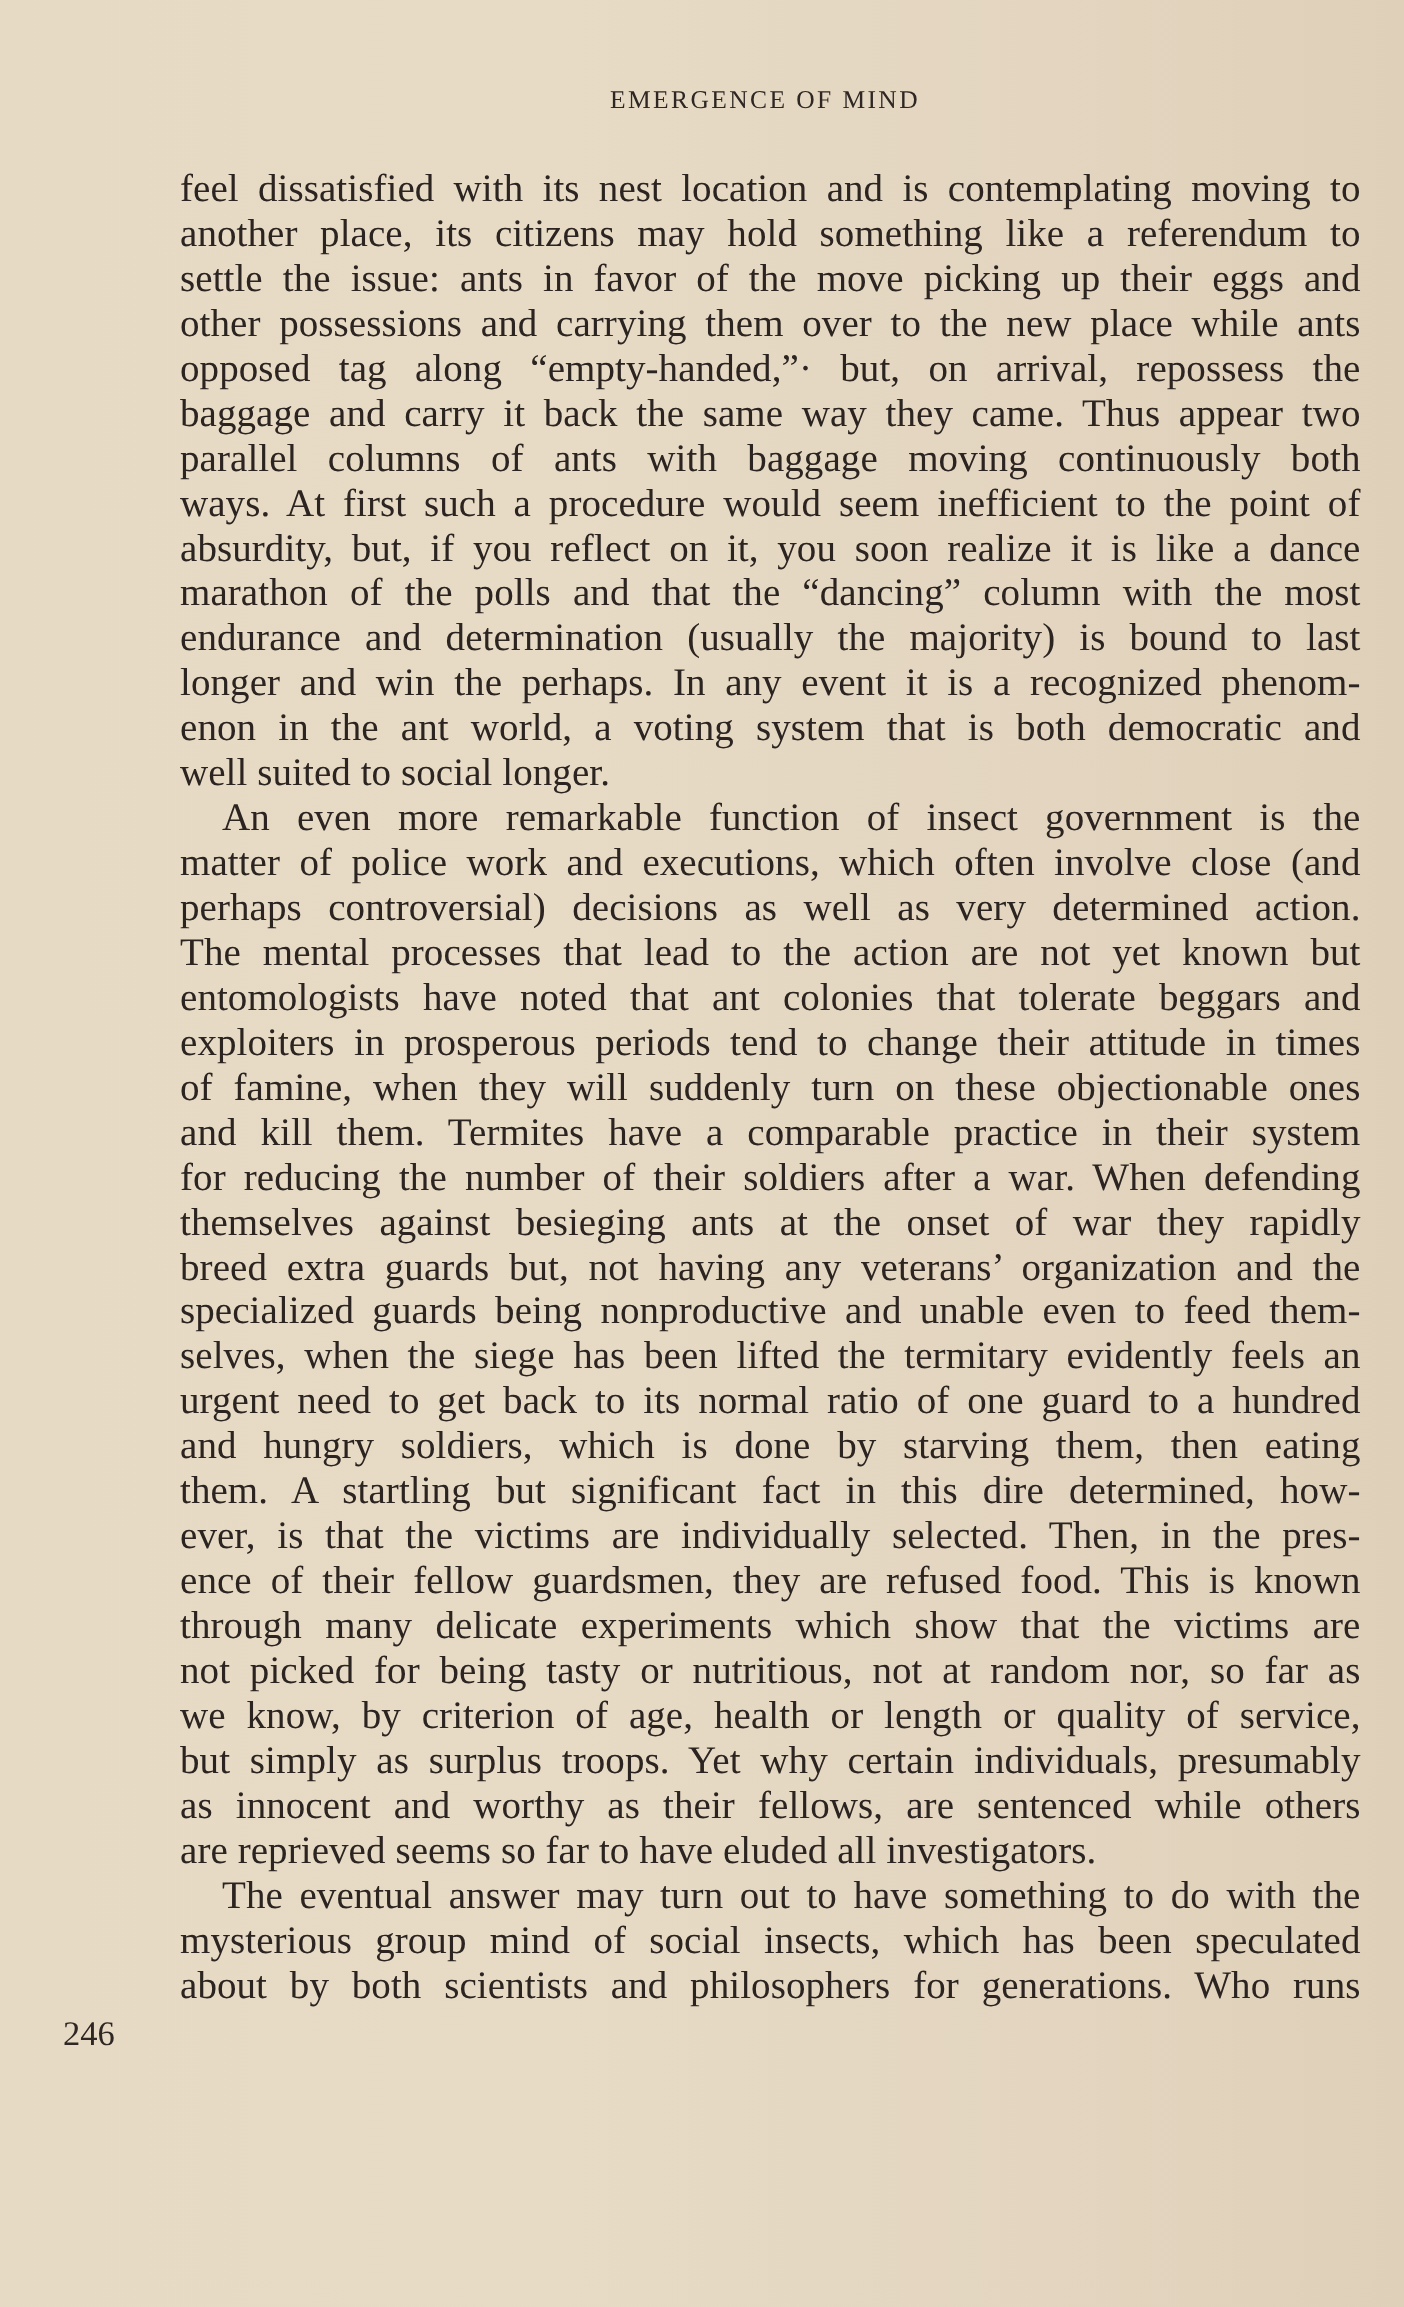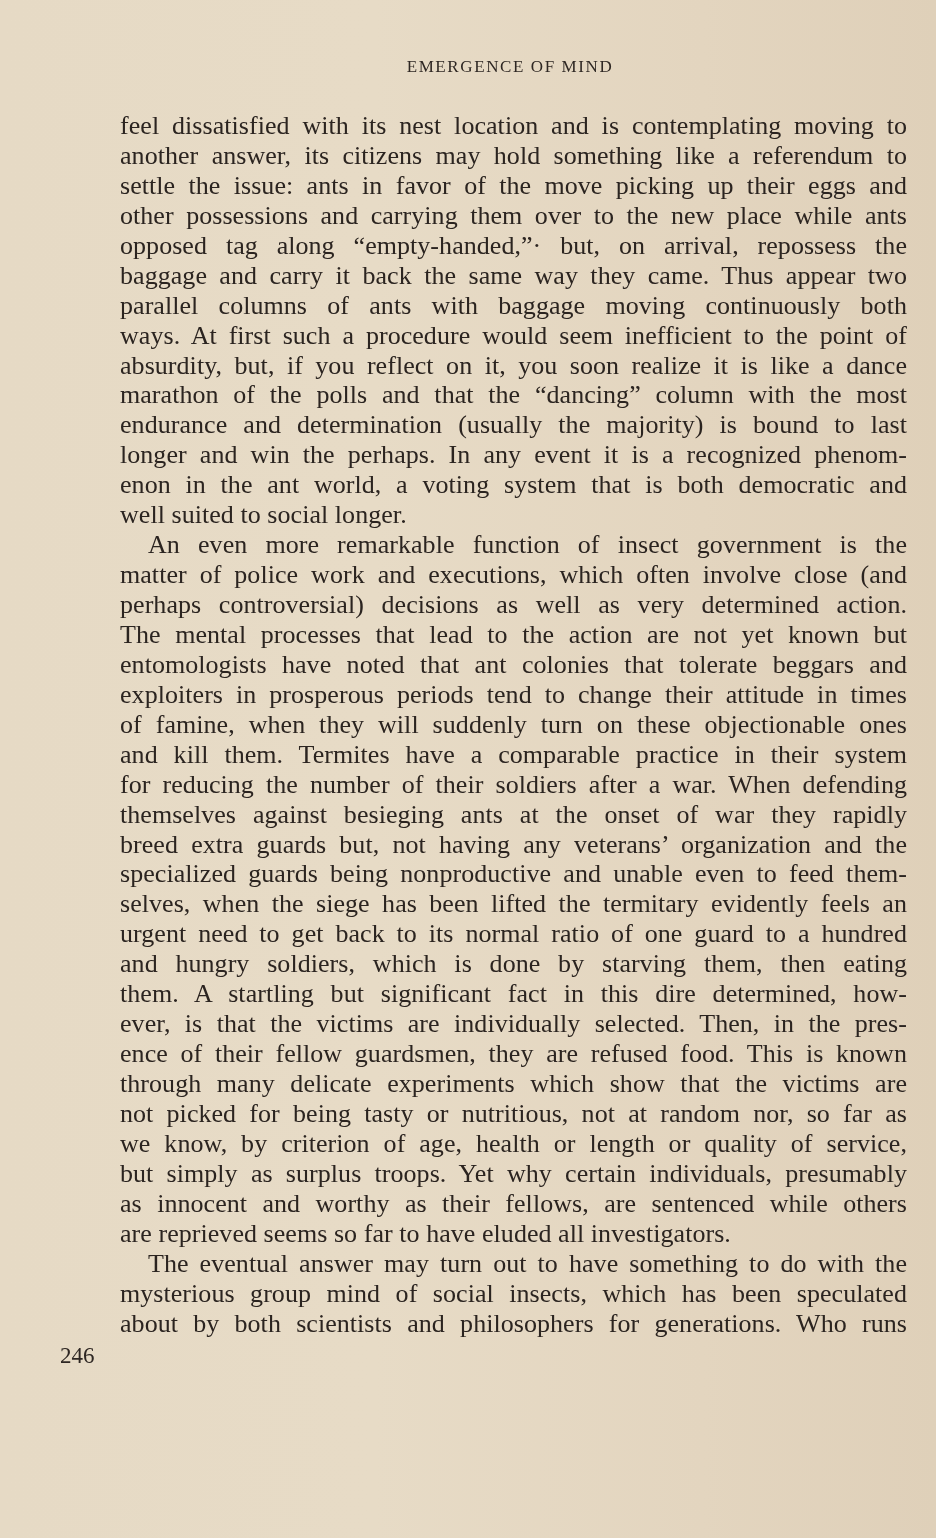--- a/index.html
+++ b/index.html
@@ -44,36 +44,36 @@
     }
     .line.last {
       text-align-last: left;
     }
     .line.indent {
       padding-left: 28px;
     }
     .page-number {
       position: absolute;
       top: 1341px;
-      left: 60px;
+      left: 42px;
       font-size: 23px;
       line-height: 29.95px;
       color: #2e2723;
     }
   </style>
 </head>
 <body>
 
 <div>
   <div class="running-head">EMERGENCE OF MIND</div>
 
   <div class="text-block">
     <div>
       <span class="line">feel dissatisfied with its nest location and is contemplating moving to</span>
-      <span class="line">another answer, its citizens may hold something like a referendum to</span>
+      <span class="line">another place, its citizens may hold something like a referendum to</span>
       <span class="line">settle the issue: ants in favor of the move picking up their eggs and</span>
       <span class="line">other possessions and carrying them over to the new place while ants</span>
       <span class="line">opposed tag along “empty-handed,”· but, on arrival, repossess the</span>
       <span class="line">baggage and carry it back the same way they came.  Thus appear two</span>
       <span class="line">parallel columns of ants with baggage moving continuously both</span>
       <span class="line">ways.  At first such a procedure would seem inefficient to the point of</span>
       <span class="line">absurdity, but, if you reflect on it, you soon realize it is like a dance</span>
       <span class="line">marathon of the polls and that the “dancing” column with the most</span>
       <span class="line">endurance and determination (usually the majority) is bound to last</span>
       <span class="line">longer and win the perhaps.  In any event it is a recognized phenom-</span>

